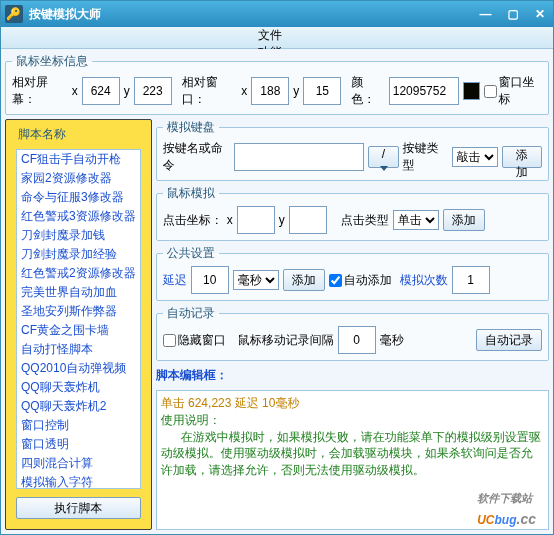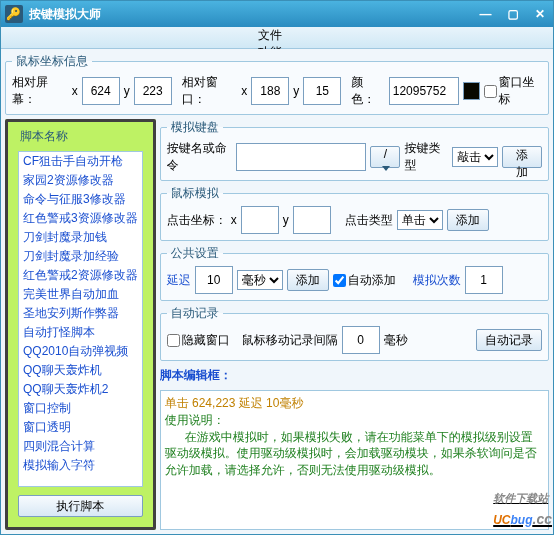--- a/index.html
+++ b/index.html
@@ -16,33 +16,33 @@
 fieldset { border: 1px solid #a0c8e0; border-radius: 2px; padding: 4px 6px 6px 6px; background: #f8fbfe; }
 legend { padding: 0 4px; color: #2a5a7a; }
 .row { display: flex; align-items: center; gap: 4px; flex-wrap: nowrap; }
 input[type=text] { border: 1px solid #7a9fc0; height: 28px; padding: 0 3px; background: #fff; }
 select { border: 1px solid #7a9fc0; height: 20px; background: #fff; }
 button { border: 1px solid #7a9fc0; background: linear-gradient(#f8fbfe, #d8e8f5); height: 22px; padding: 0 8px; cursor: pointer; border-radius: 2px; }
 .small-input { width: 38px; text-align: center; }
 .mid-input { width: 70px; }
 .wide-input { width: 130px; }
 .main-row { flex: 1; display: flex; gap: 4px; overflow: hidden; }
-.sidebar { width: 128px; display: flex; flex-direction: column; border: 3px solid #404040; background: #bef264; }
+.sidebar { width: 128px; display: flex; flex-direction: column; border: 1px solid #404040; background: #fde047; }
 .sidebar-list { flex: 1; overflow: hidden; border: 1px solid #a0c8e0; margin: 4px; background: #fff; }
 .sidebar-list div { color: #1a4fd0; padding: 1px 4px; cursor: pointer; white-space: nowrap; overflow: hidden; text-overflow: ellipsis; }
 .sidebar-footer { padding: 4px; }
 .sidebar-footer button { width: 100%; }
 .right-col { flex: 1; display: flex; flex-direction: column; gap: 4px; overflow: hidden; }
 .editor-label { color: #1a4fd0; font-weight: bold; padding: 2px 0; }
 .editor-text { flex:1; border:1px solid #a0c8e0; background:#fff; padding:4px; overflow:auto; font-family:SimSun,monospace; line-height:1.4; }
 .editor-text .l1 { color:#c08000; }
 .editor-text .l2 { color:#208020; }
 .checkbox { display: inline-flex; align-items: center; gap: 2px; }
 .checkbox input { margin: 0; }
-.watermark { position: absolute; right: 2px; bottom: 6px; font-style: italic; font-weight: bold; pointer-events: none; text-decoration: underline; }
+.watermark { position: absolute; right: 18px; bottom: 6px; font-style: italic; font-weight: bold; pointer-events: none; }
 .watermark .t1 { color: #888; font-size: 11px; }
 .watermark .t2 { font-size: 20px; }
 .watermark .uc { color: #e07000; }
 .watermark .bug { color: #3b82f6; }
 .watermark .cc { color: #888; font-size: 14px; }
 .caret { display:inline-block; width:0; height:0; margin-left:2px; vertical-align:middle; border-left:4px solid transparent; border-right:4px solid transparent; border-top:5px solid #2a5a7a; }
 .blue-lbl { color:#1a4fd0; }
 </style>
 </head>
 <body>
@@ -95,20 +95,21 @@
         <div class="sidebar-list" id="script-list">
             <div>CF狙击手自动开枪</div>
             <div>家园2资源修改器</div>
             <div>命令与征服3修改器</div>
             <div>红色警戒3资源修改器</div>
             <div>刀剑封魔录加钱</div>
             <div>刀剑封魔录加经验</div>
             <div>红色警戒2资源修改器</div>
             <div>完美世界自动加血</div>
             <div>圣地安列斯作弊器</div>
+            <div>CF黄金之围卡墙</div>
             <div>自动打怪脚本</div>
             <div>QQ2010自动弹视频</div>
             <div>QQ聊天轰炸机</div>
             <div>QQ聊天轰炸机2</div>
             <div>窗口控制</div>
             <div>窗口透明</div>
             <div>四则混合计算</div>
             <div>模拟输入字符</div>
           </div>
         <div class="sidebar-footer">
@@ -148,21 +149,21 @@
           <legend>公共设置</legend>
           <div class="row">
             <span class="blue-lbl">延迟</span>
             <input type="text" class="small-input" value="10" style="">
             <select><option>毫秒</option></select>
             <button>添加</button>
             <label class="checkbox">
               <input type="checkbox" checked="" style="">
               <span>自动添加</span>
             </label>
-            <span class="blue-lbl" style="margin-left:13px">模拟次数</span>
+            <span class="blue-lbl" style="margin-left:4px">模拟次数</span>
             <input type="text" class="small-input" value="1" style="">
           </div>
         </fieldset>
 
         <fieldset>
           <legend>自动记录</legend>
           <div class="row">
             <label class="checkbox">
               <input type="checkbox" style="">
               <span>隐藏窗口</span>

